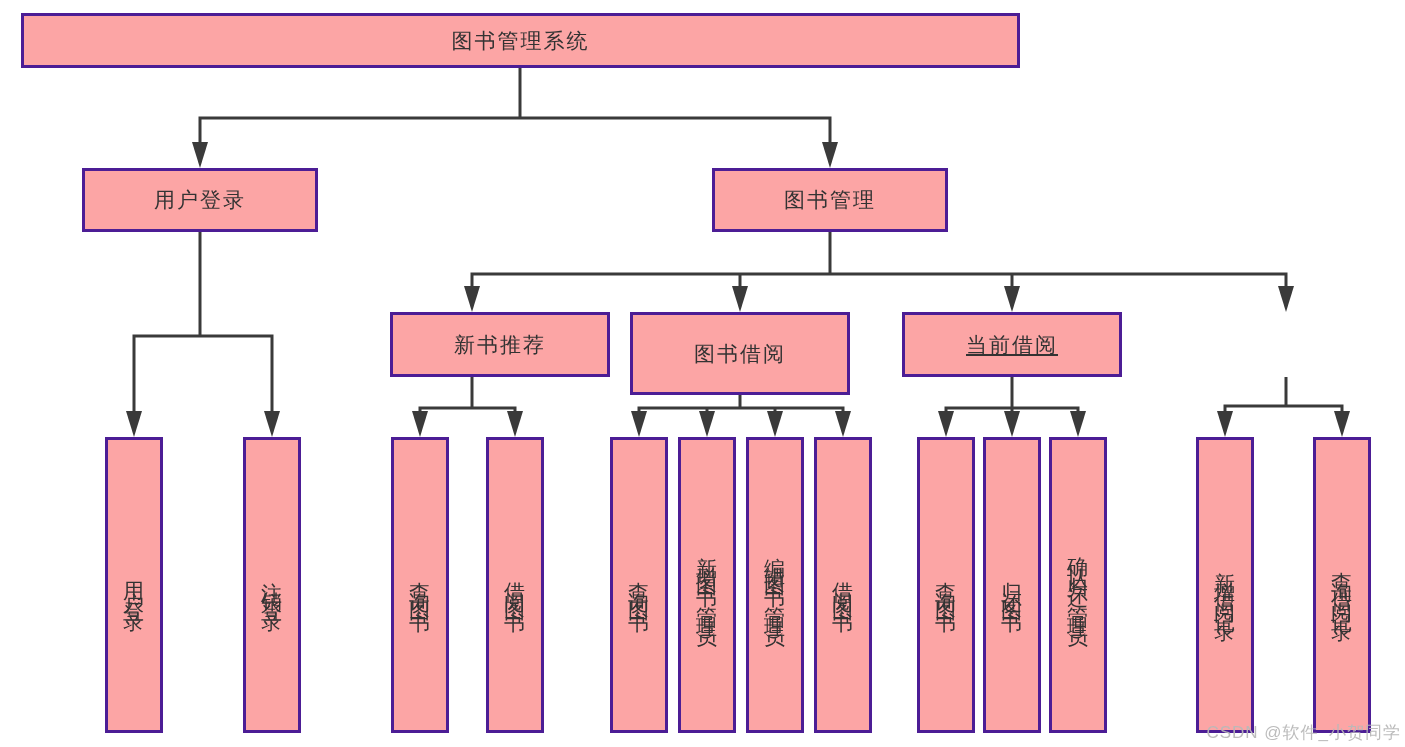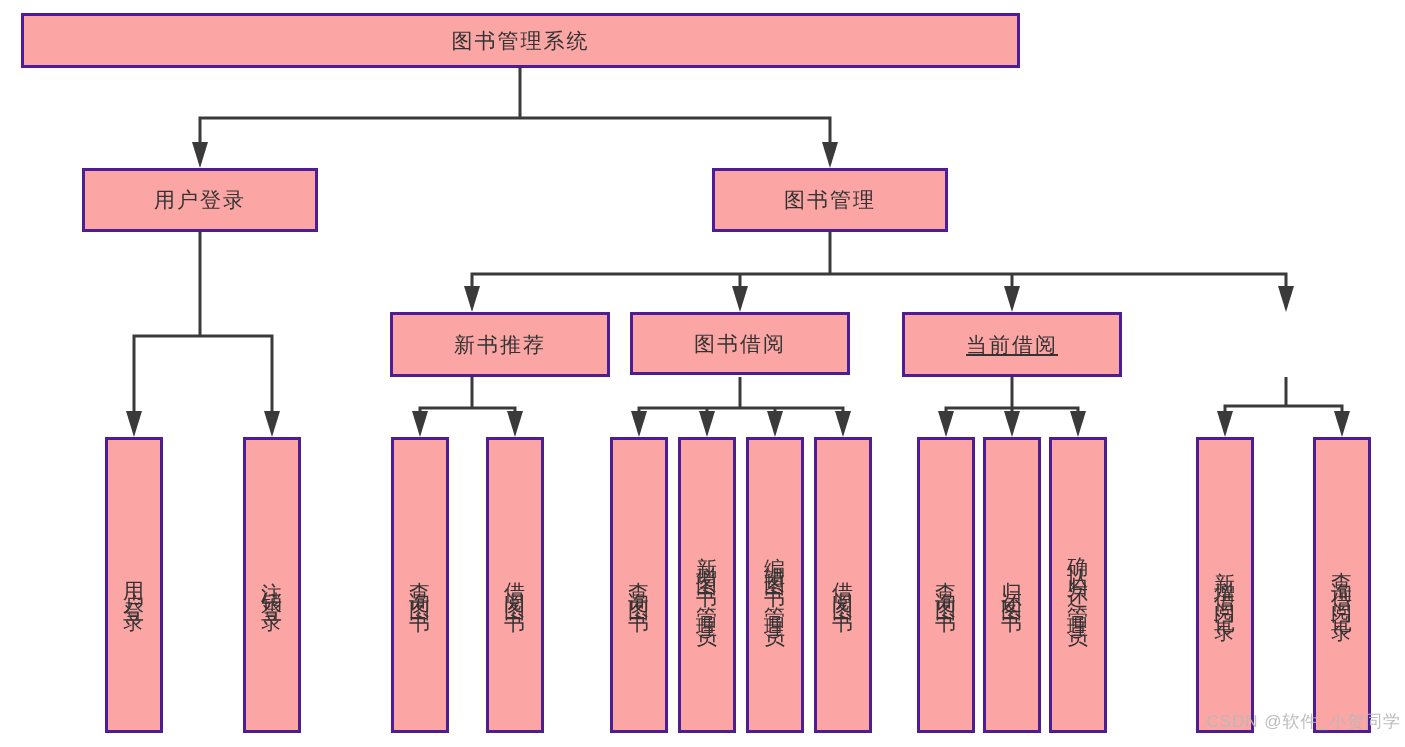--- a/index.html
+++ b/index.html
@@ -50,21 +50,21 @@
     writing-mode: vertical-rl;
     text-orientation: mixed;
     font-size: 21px;
     letter-spacing: 10px;
     line-height: 1;
     color: #333333;
   }
   .watermark {
     position: absolute;
     right: 4px;
-    bottom: 14px;
+    bottom: 3px;
     font-size: 17px;
     letter-spacing: 1px;
     color: rgba(184,184,184,0.95);
     white-space: nowrap;
     z-index: 5;
   }
 </style>
 </head>
 <body>
 
@@ -139,21 +139,21 @@
   <div class="node hnode" style="left:82px; top:168px; width:236px; height:64px;">
     <span>用户登录</span>
   </div>
   <div class="node hnode" style="left:712px; top:168px; width:236px; height:64px;">
     <span>图书管理</span>
   </div>
 
   <div class="node hnode" style="left:362px; top:312px; width:220px; height:65px;margin-left:28px;">
     <span>新书推荐</span>
   </div>
-  <div class="node hnode" style="left:630px; top:312px; width:220px; height:63px;">
+  <div class="node hnode" style="left:630px; top:312px; width:220px; height:83px;">
     <span>图书借阅</span>
   </div>
   <div class="node hnode" style="left:902px; top:312px; width:220px; height:65px;text-decoration:underline;">
     <span>当前借阅</span>
   </div>
 
   <div class="node vnode" style="left:105px; top:437px; width:58px; height:296px;">
     <span>用户登录</span>
   </div>
   <div class="node vnode" style="left:243px; top:437px; width:58px; height:296px;">

